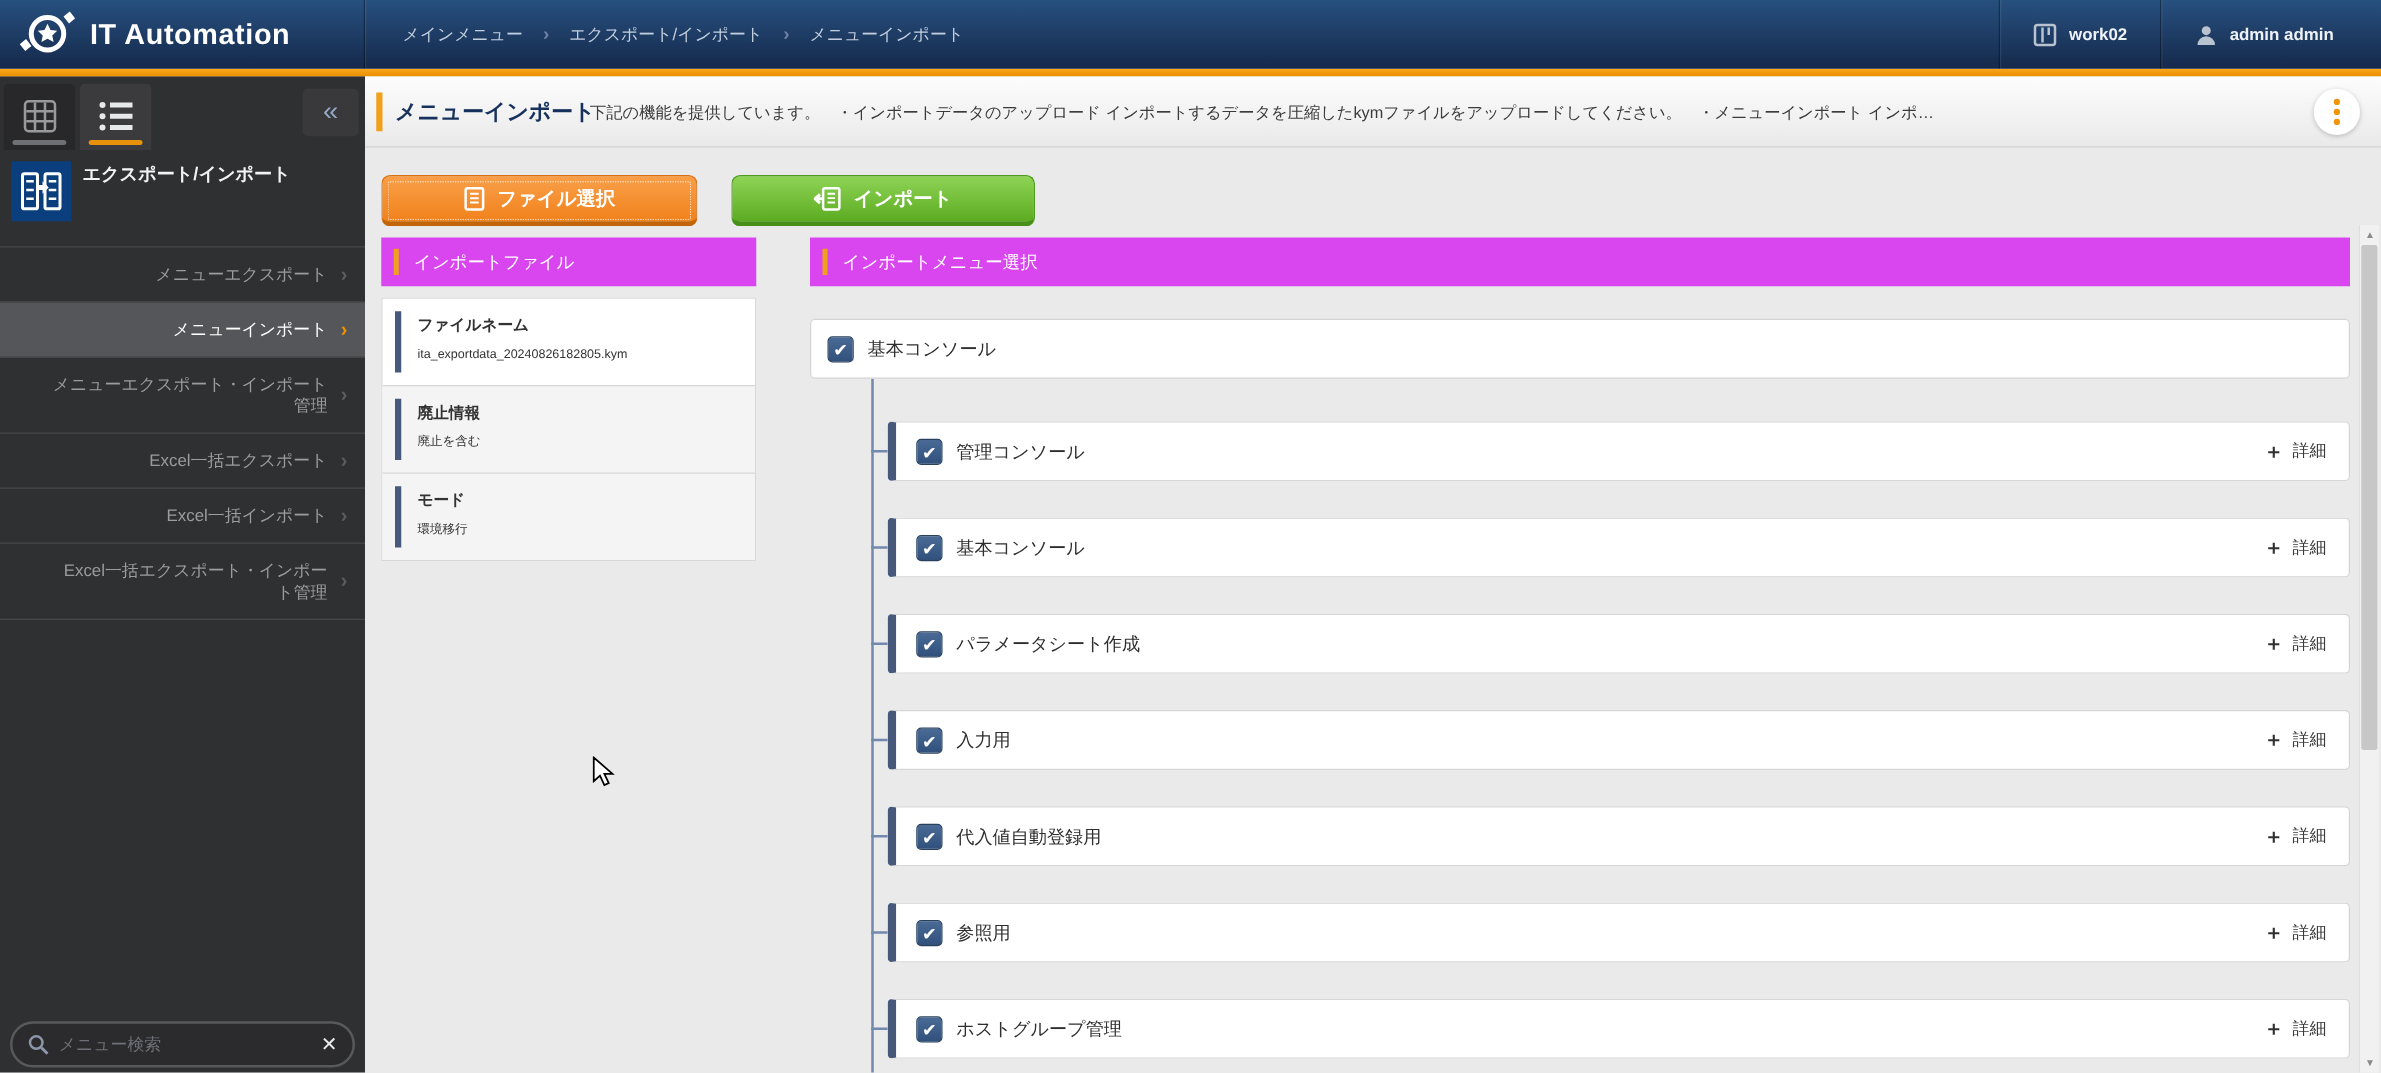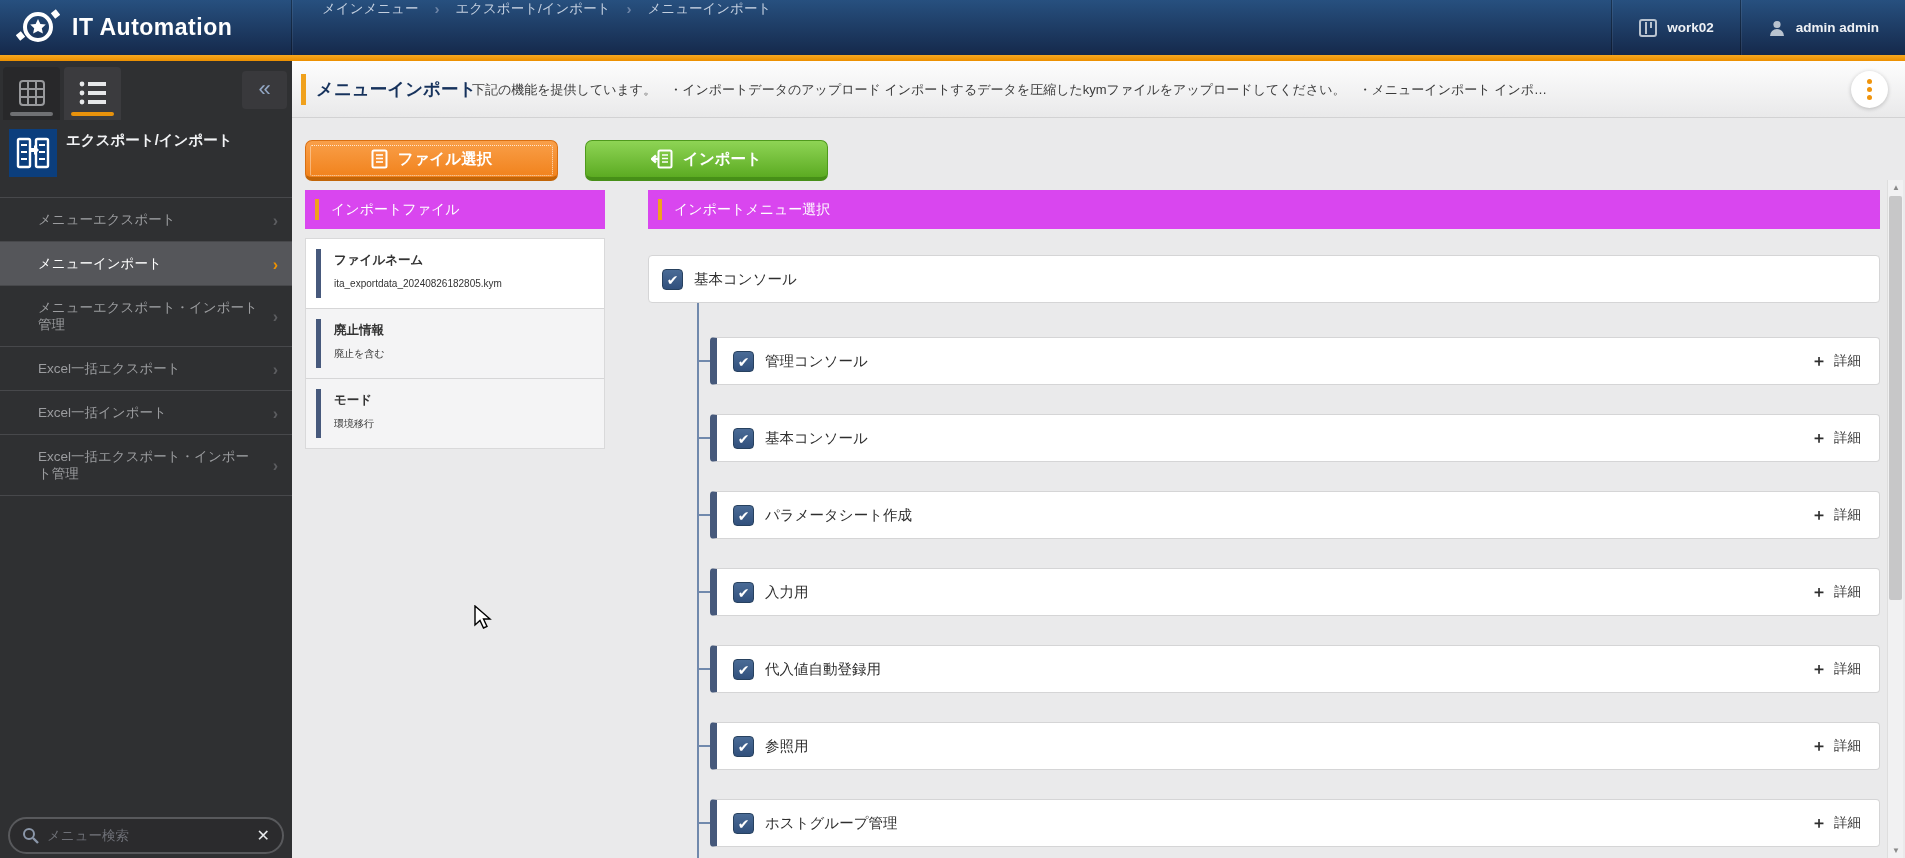--- a/index.html
+++ b/index.html
@@ -7,24 +7,24 @@
     font-family:"Liberation Sans","DejaVu Sans",sans-serif; background:#eaeaeb; }
 
   
   .hdr { position:absolute; left:0; top:0; width:1905px; height:55px;
     background:linear-gradient(#27507f,#15294b); color:#fff; z-index:30; }
   .hdr-logo { position:absolute; left:16px; top:7px; display:flex; align-items:center; gap:12px; }
   .hdr-logo svg { display:block; }
   .logo-text { font-size:23px; font-weight:bold; letter-spacing:.5px; color:#fff; }
   .hdr-vdiv { position:absolute; top:0; width:1px; height:55px; background:rgba(0,0,0,.35);
     box-shadow:1px 0 0 rgba(255,255,255,.08); }
-  .crumbs { position:absolute; left:322px; top:0; height:55px; display:flex; 
+  .crumbs { position:absolute; left:322px; top:0; height:55px; display:flex; align-items:center;
     gap:16px; font-size:13.5px; color:#c3cfdf; }
   .crumb-sep { color:#6d84a6; font-size:15px; font-weight:bold; }
-  .hdr-right { position:absolute; right:0; top:0; height:55px; display:flex; align-items:flex-end; }
+  .hdr-right { position:absolute; right:12px; top:0; height:55px; display:flex; align-items:flex-end; }
   .hdr-chip { display:flex; align-items:center; gap:9px; padding:0 26px; height:55px;
     font-size:13.5px; font-weight:bold; color:#eef1f5; border-left:1px solid rgba(0,0,0,.35);
     box-shadow:inset 1px 0 0 rgba(255,255,255,.08); cursor:pointer; }
 
   
   .accent-strip { position:absolute; left:0; top:55px; width:1905px; height:6px;
     background:linear-gradient(#f7a81f,#ec8f00); z-index:29; }
 
   
   .sidebar { position:absolute; left:0; top:61px; width:292px; height:797px;
@@ -37,21 +37,21 @@
   .sb-tab .underline { position:absolute; left:7px; right:7px; bottom:4px; height:4px; border-radius:2px; }
   .sb-tab.grid .underline { background:#6f7073; }
   .sb-tab.list .underline { background:#e8920c; }
   .sb-collapse { position:absolute; right:5px; top:10px; width:45px; height:38px; background:#39393c;
     border-radius:4px; color:#93a7c4; font-size:22px; line-height:36px; text-align:center; cursor:pointer; }
   .sb-section { position:absolute; left:0; top:64px; width:292px; height:72px; }
   .sb-section-ic { position:absolute; left:9px; top:4px; width:48px; height:48px; background:#0b3e7d;
     display:flex; align-items:center; justify-content:center; }
   .sb-section-title { position:absolute; left:66px; top:5px; width:215px; font-size:14.5px; font-weight:bold;
     color:#f2f3f5; line-height:20px; }
-  .sb-menu { position:absolute; left:0; top:136px; width:292px; border-top:1px solid #47484b; }
+  .sb-menu { position:absolute; left:0; top:136px; width:292px; border-top:1px solid #47484b;text-align:right; }
   .sb-item { position:relative; border-bottom:1px solid #47484b; padding:13px 30px 13px 38px;
     font-size:13.5px; line-height:17px; cursor:pointer; color:#9b9c9f; }
   .sb-item .chev { position:absolute; right:14px; top:50%; transform:translateY(-50%);
     color:#5c5d60; font-size:16px; font-weight:bold; }
   .sb-item.selected { background:#55565a; color:#ffffff; }
   .sb-item.selected .chev { color:#ef9201; }
   .sb-search { position:absolute; left:8px; bottom:4px; width:276px; height:37px; background:#2b2b2d;
     border:2px solid #58595c; border-radius:19px; display:flex; align-items:center; padding:0 12px; gap:8px; }
   .sb-search input { flex:1; background:transparent; border:none; outline:none; color:#cfd1d4;
     font-size:13.5px; font-family:inherit; }

